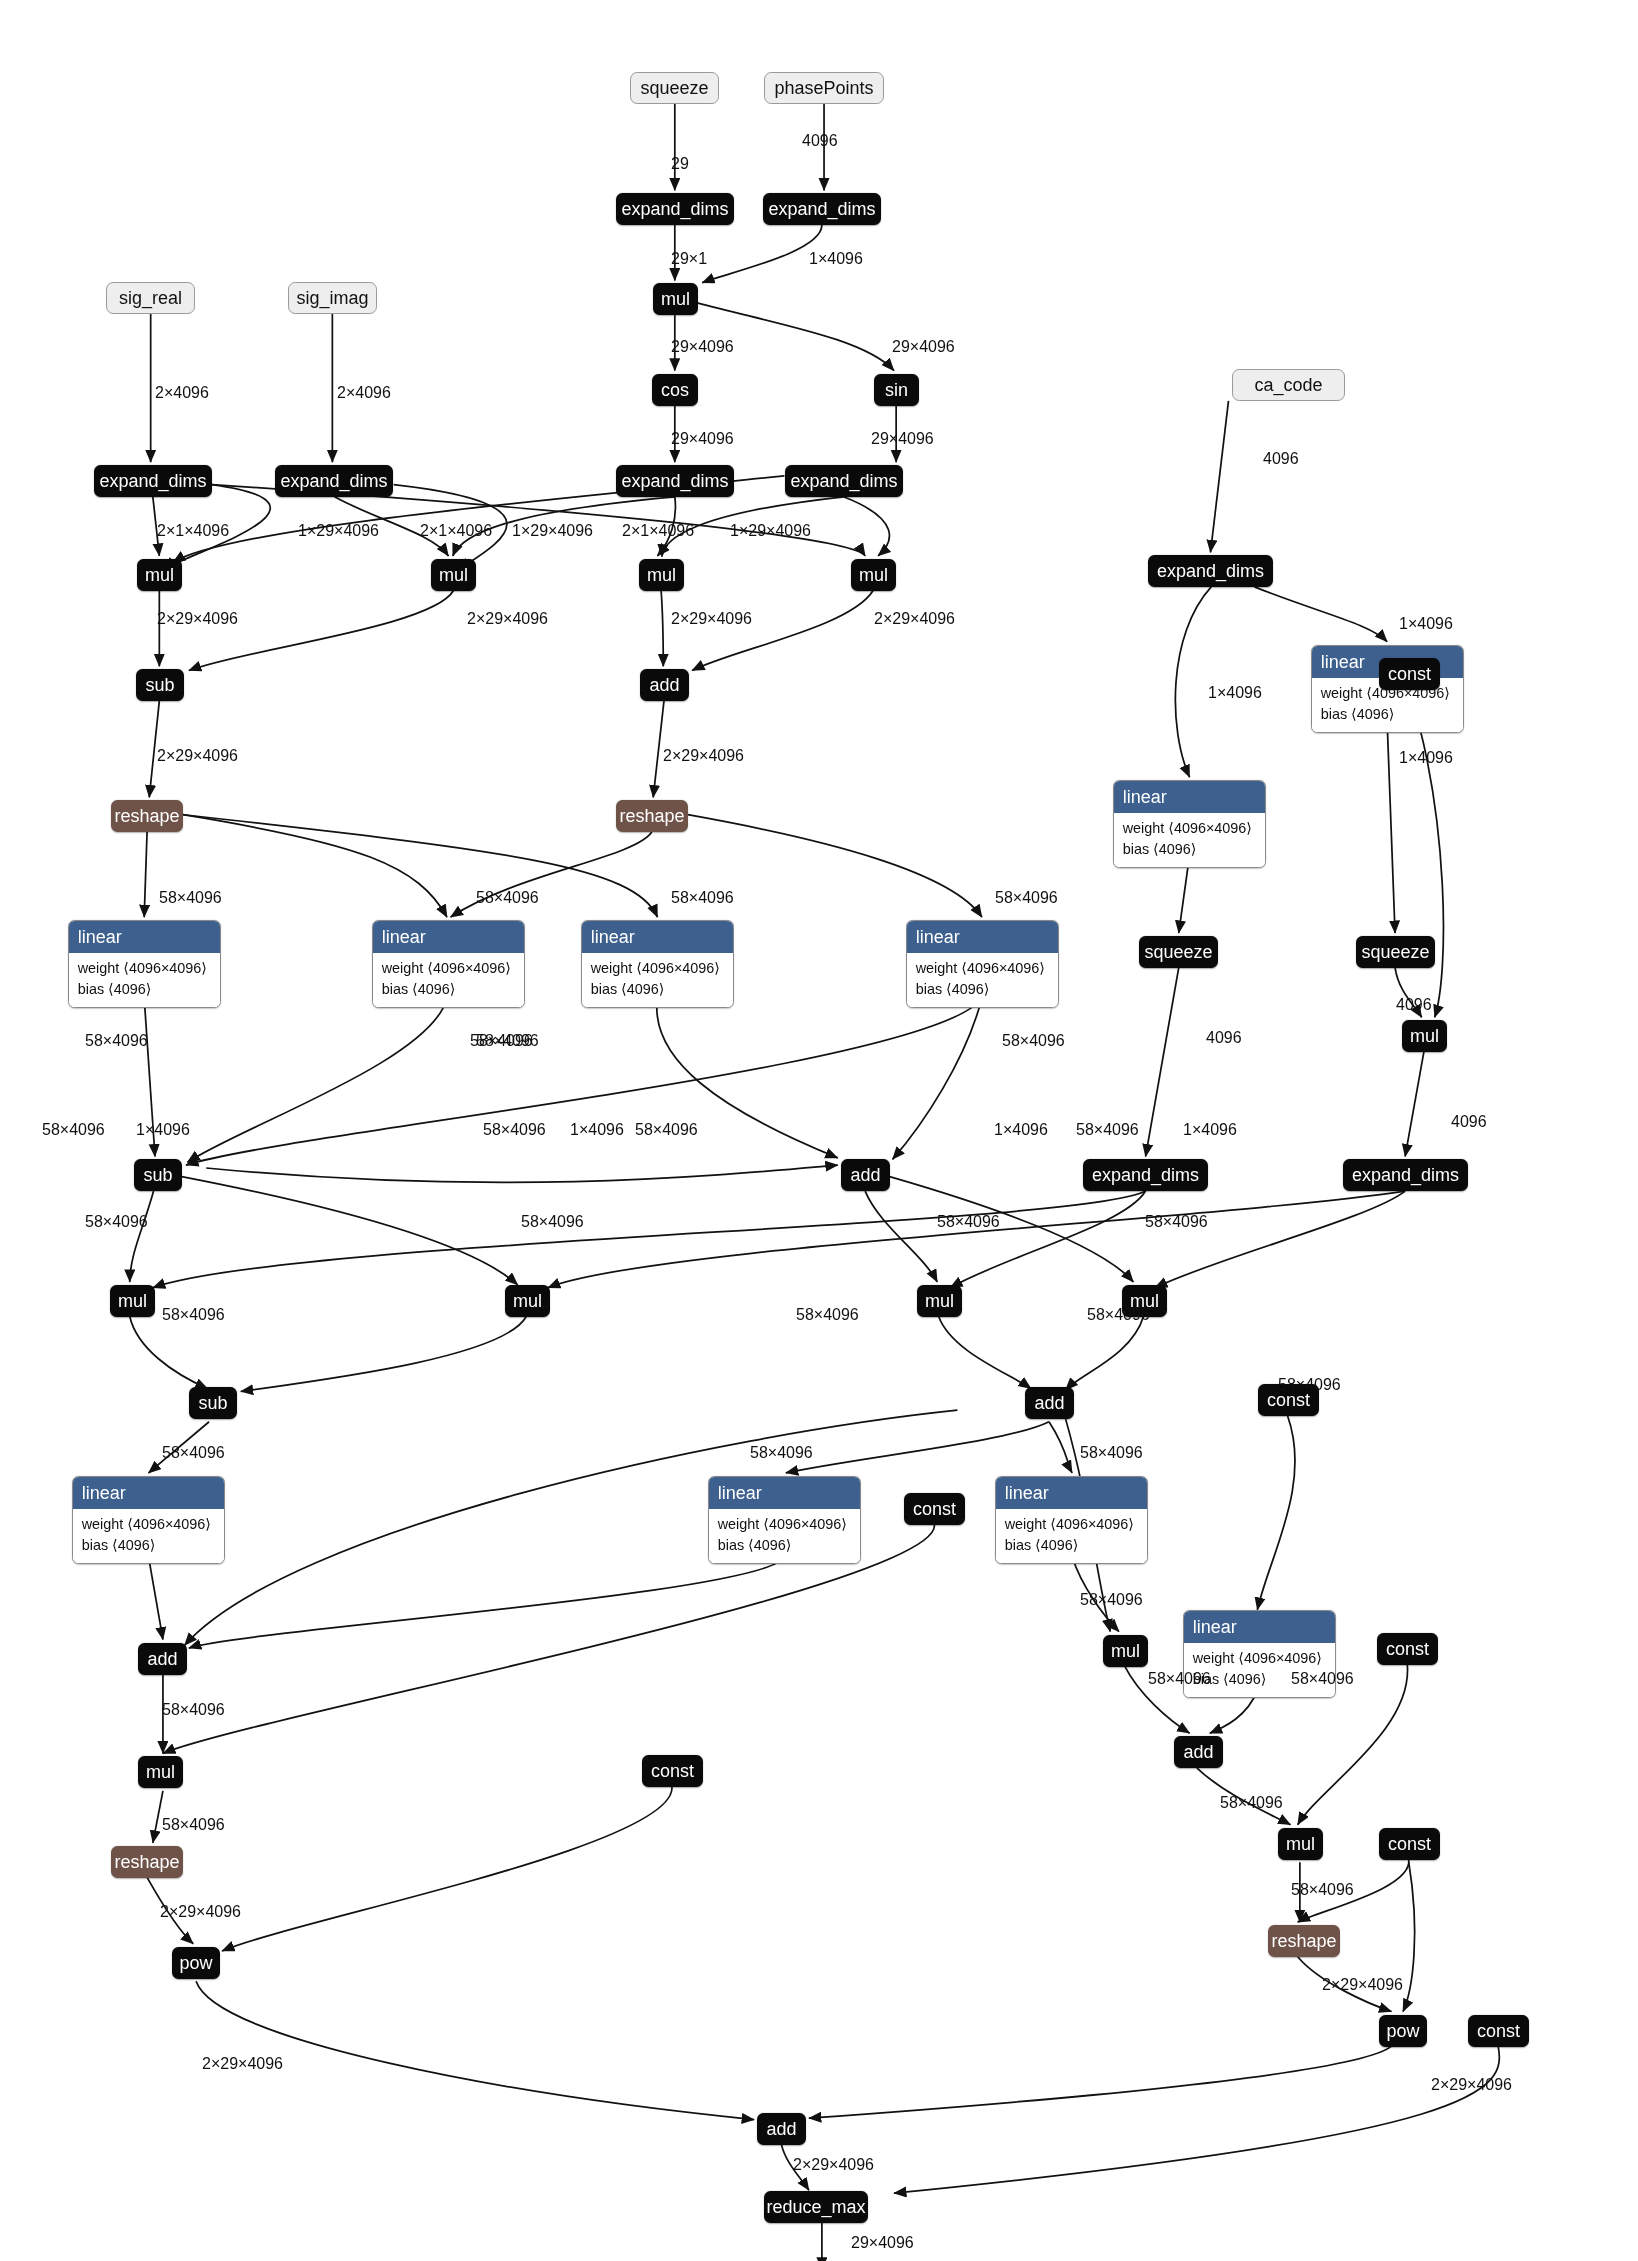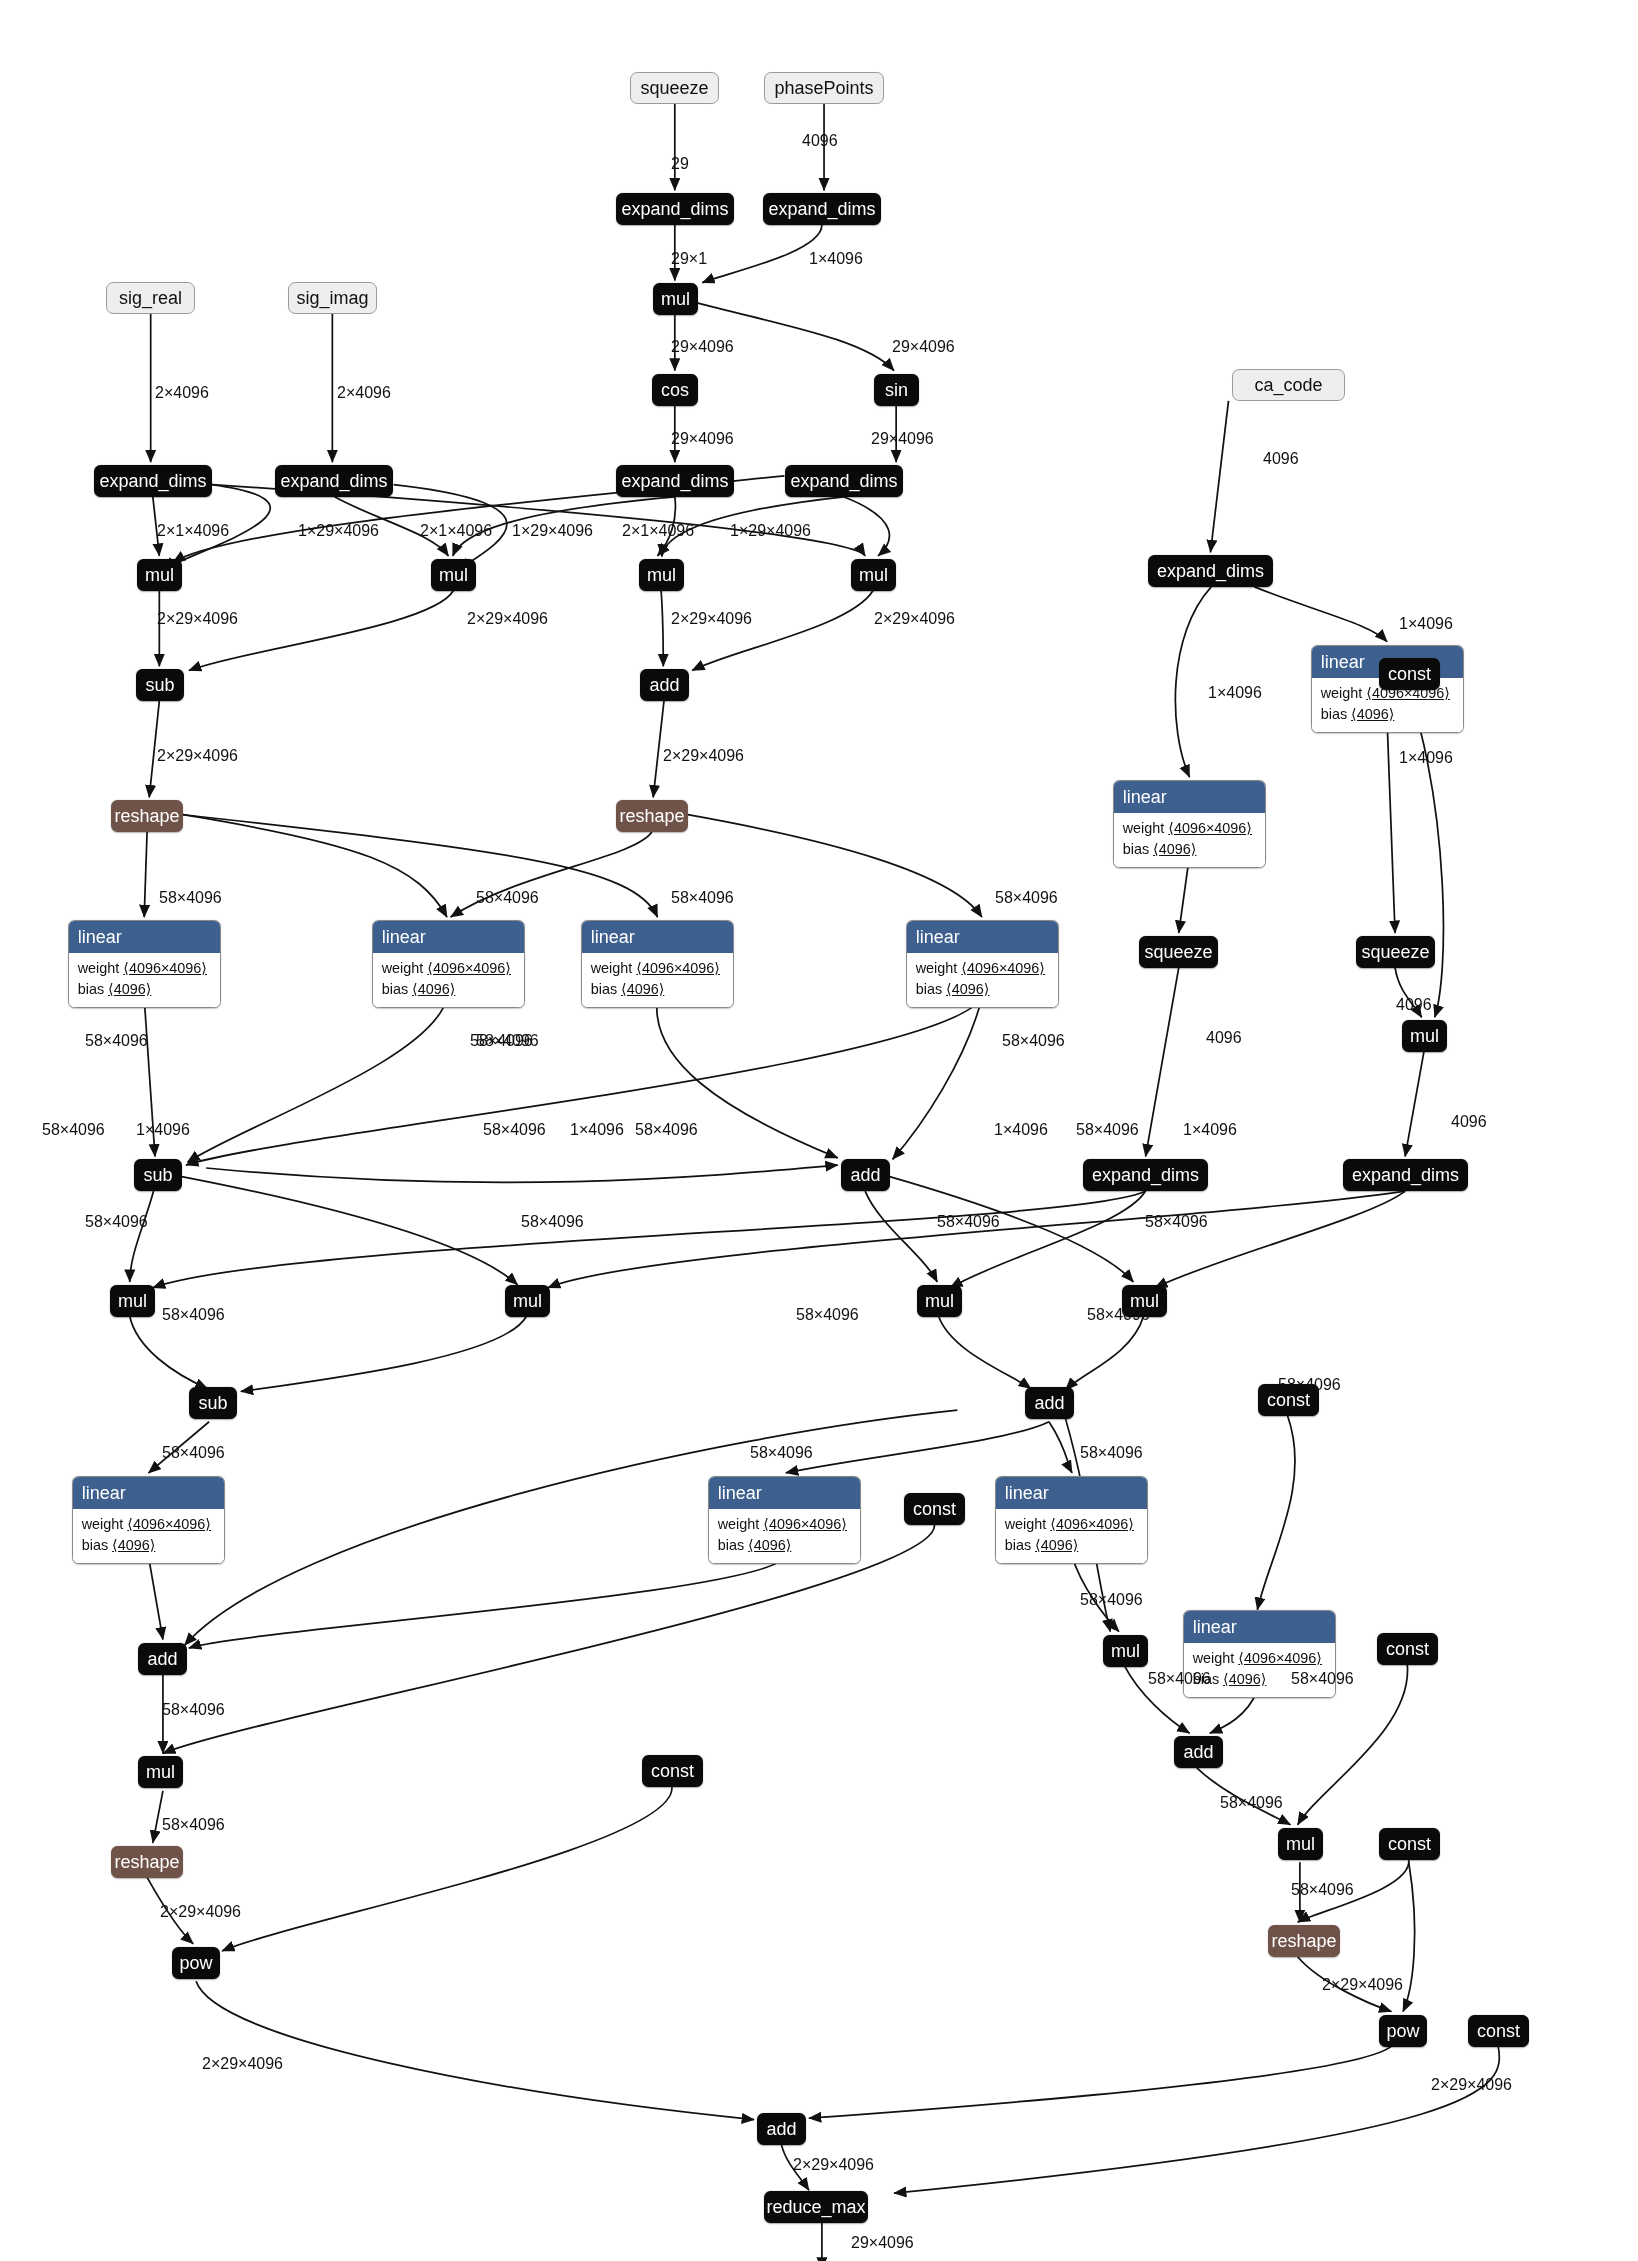--- a/index.html
+++ b/index.html
@@ -35,21 +35,21 @@
   }
   .mod .hdr{
     background:#3e608f;color:#fff;font-size:18px;line-height:1;
     padding:6.5px 8.7px 7.2px 8.7px;
   }
   .mod .body{
     background:#fff;padding:5px 8.7px 6.5px 8.7px;
   }
   .mod .row{font-size:14.4px;line-height:1.5;color:#111;white-space:nowrap;}
   .mod .row b{font-weight:normal;}
-  .mod .row span.sh{font-weight:normal;text-decoration:underline;}
+  .mod .row span.sh{font-weight:normal;}
 
   .elabel{
     position:absolute;font-size:16px;color:#111;white-space:nowrap;
     line-height:1;
   }
 </style>
 </head>
 <body>
 
 <div id="canvas">

